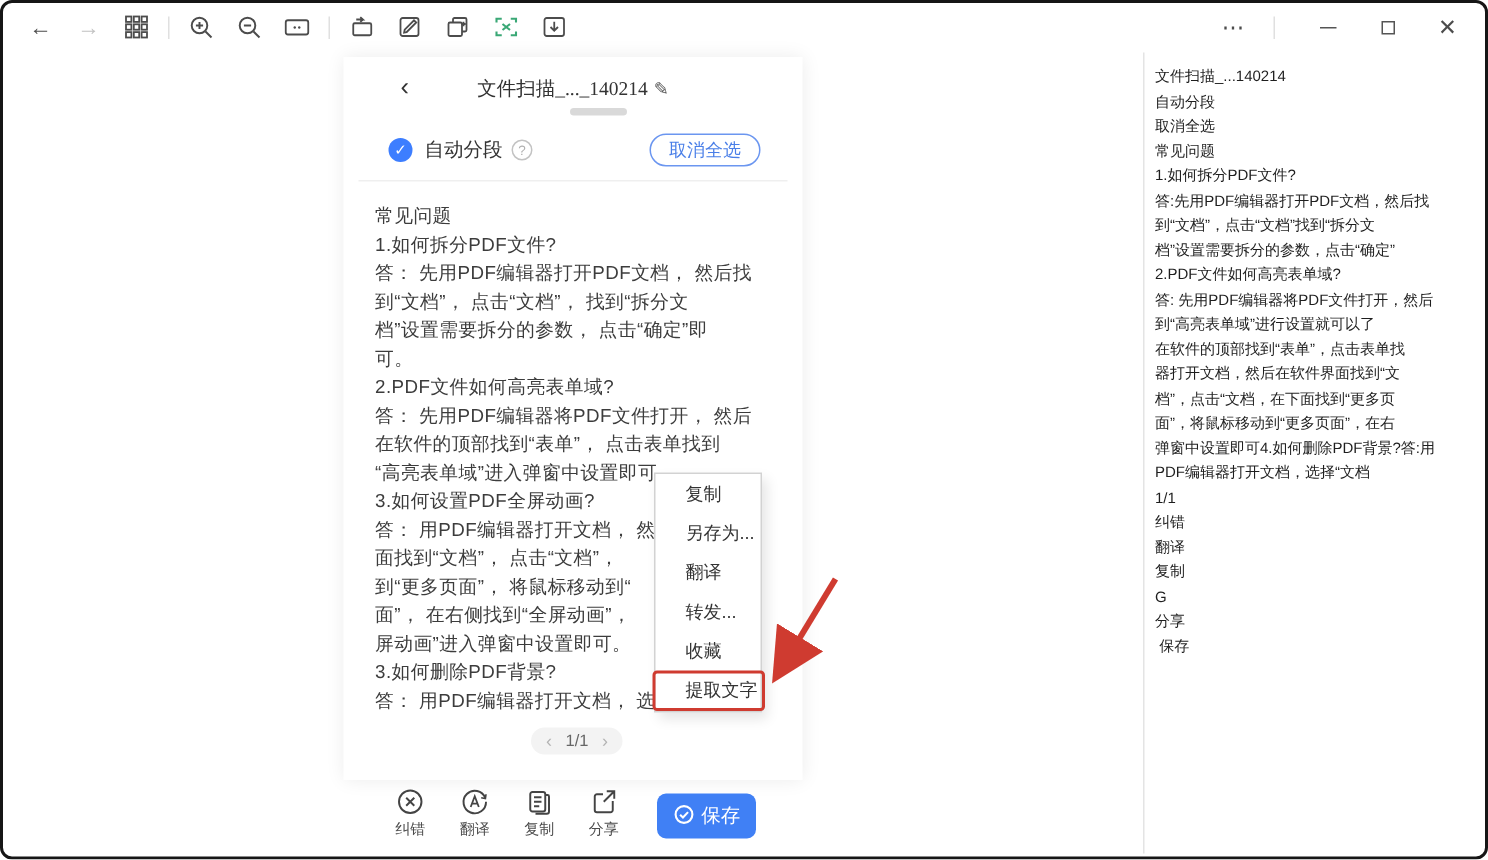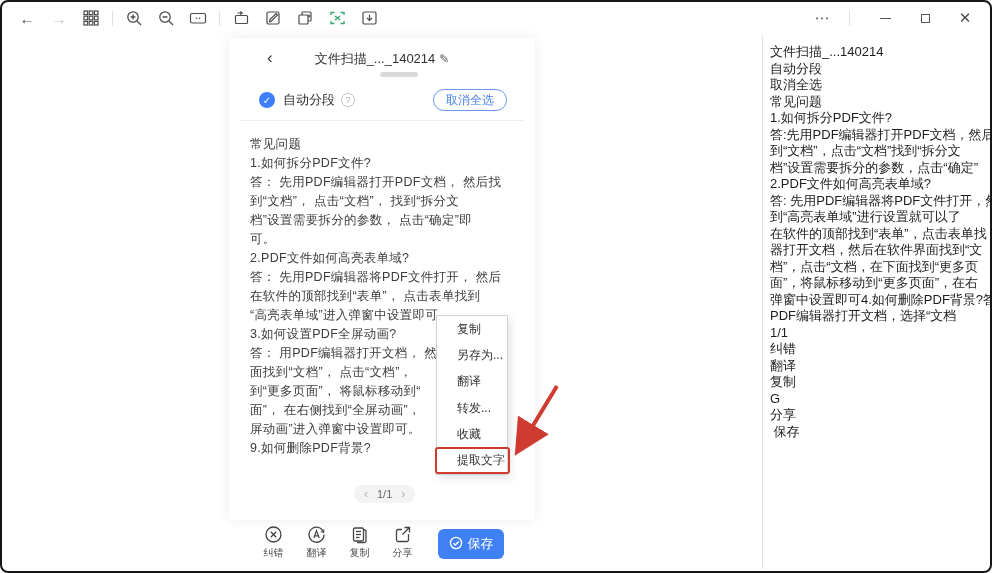--- a/index.html
+++ b/index.html
@@ -22,21 +22,21 @@
 
   
   .vdivider { position: absolute; left: 760px; top: 33px; bottom: 2px; width: 1px; background: #e4e4e4; }
 
   
   .doc-card { position: absolute; left: 227px; top: 36px; width: 306px; height: 482px;
               background: #fff; box-shadow: 0 0 12px rgba(0,0,0,0.08); }
   .doc-header { position: absolute; top: 10px; left: 0; right: 0; height: 22px; }
   .doc-back { position: absolute; left: 38px; top: 0; font-size: 17px; color: #333; cursor: pointer; line-height: 20px; }
   .doc-title { position: absolute; left: 0; right: 0; top: 2px; text-align: center;
-               font-size: 13px; color: #333; }
+               font-size: 13px; color: #333; font-family: Liberation Serif, serif; }
   .doc-title .pencil { font-size: 12px; color: #555; margin-left: 4px; }
   .drag-handle { position: absolute; left: 151px; top: 34px; width: 38px; height: 5px;
                  background: #d9d9d9; border-radius: 3px; }
   .controls-row { position: absolute; left: 30px; right: 28px; top: 50px; height: 24px;
                   display: flex; align-items: center; }
   .chk { width: 16px; height: 16px; border-radius: 50%; background: #3d7eff; color: #fff;
          display: flex; align-items: center; justify-content: center; font-size: 10px; cursor: pointer; }
   .chk-label { margin-left: 8px; font-size: 13px; color: #333; }
   .help { width: 14px; height: 14px; border-radius: 50%; border: 1px solid #c3c3c3; color: #b0b0b0;
           font-size: 9px; display: flex; align-items: center; justify-content: center; margin-left: 6px; cursor: pointer; }
@@ -69,21 +69,21 @@
               background: #fff; border: 1px solid #d2d2d2; box-shadow: 3px 4px 8px rgba(0,0,0,0.10);
               display: flex; flex-direction: column; }
   .ctx-item { flex: 1; display: flex; align-items: center; padding-left: 20px;
               font-size: 12px; color: #333; cursor: pointer; white-space: pre; }
   .ctx-highlight { position: absolute; left: -2px; top: 131px; width: 75px; height: 27px;
                    border: 2px solid #cf3b30; border-radius: 3px; pointer-events: none; }
   .red-arrow { position: absolute; left: 505px; top: 376px; pointer-events: none; }
 
   
   .right-panel { position: absolute; left: 768px; top: 42px; width: 220px; bottom: 6px; overflow: hidden; }
-  .right-panel .rline { white-space: pre; font-size: 13px; line-height: 16.5px; height: 16.5px;
+  .right-panel .rline { white-space: pre; font-size: 10px; line-height: 16.5px; height: 16.5px;
                         color: #1e1e1e; overflow: hidden; }
 </style>
 </head>
 <body>
 
 <div class="window">
 
   <div class="titlebar">
     <span class="tb-icon">←</span>
     <span class="tb-icon glyph-fwd">→</span>
@@ -202,21 +202,22 @@
       <div class="line">2.PDF文件如何高亮表单域?</div>
       <div class="line">答： 先用PDF编辑器将PDF文件打开， 然后</div>
       <div class="line">在软件的顶部找到“表单”， 点击表单找到</div>
       <div class="line">“高亮表单域”进入弹窗中设置即可</div>
       <div class="line">3.如何设置PDF全屏动画?</div>
       <div class="line">答： 用PDF编辑器打开文档， 然后</div>
       <div class="line">面找到“文档”， 点击“文档”，</div>
       <div class="line">到“更多页面”， 将鼠标移动到“</div>
       <div class="line">面”， 在右侧找到“全屏动画”，</div>
       <div class="line">屏动画”进入弹窗中设置即可。</div>
-      <div class="line">9.如何删除PDF背景?</div>
+      <div class="line">3.如何删除PDF背景?</div>
+      <div class="line">答： 用PDF编辑器打开文档， 选</div>
     </div>
 
     <div class="pagination">
       <span class="pg-arrow">‹</span>
       <span>1/1</span>
       <span class="pg-arrow">›</span>
     </div>
   </div>
 
   <div class="bottom-bar">

